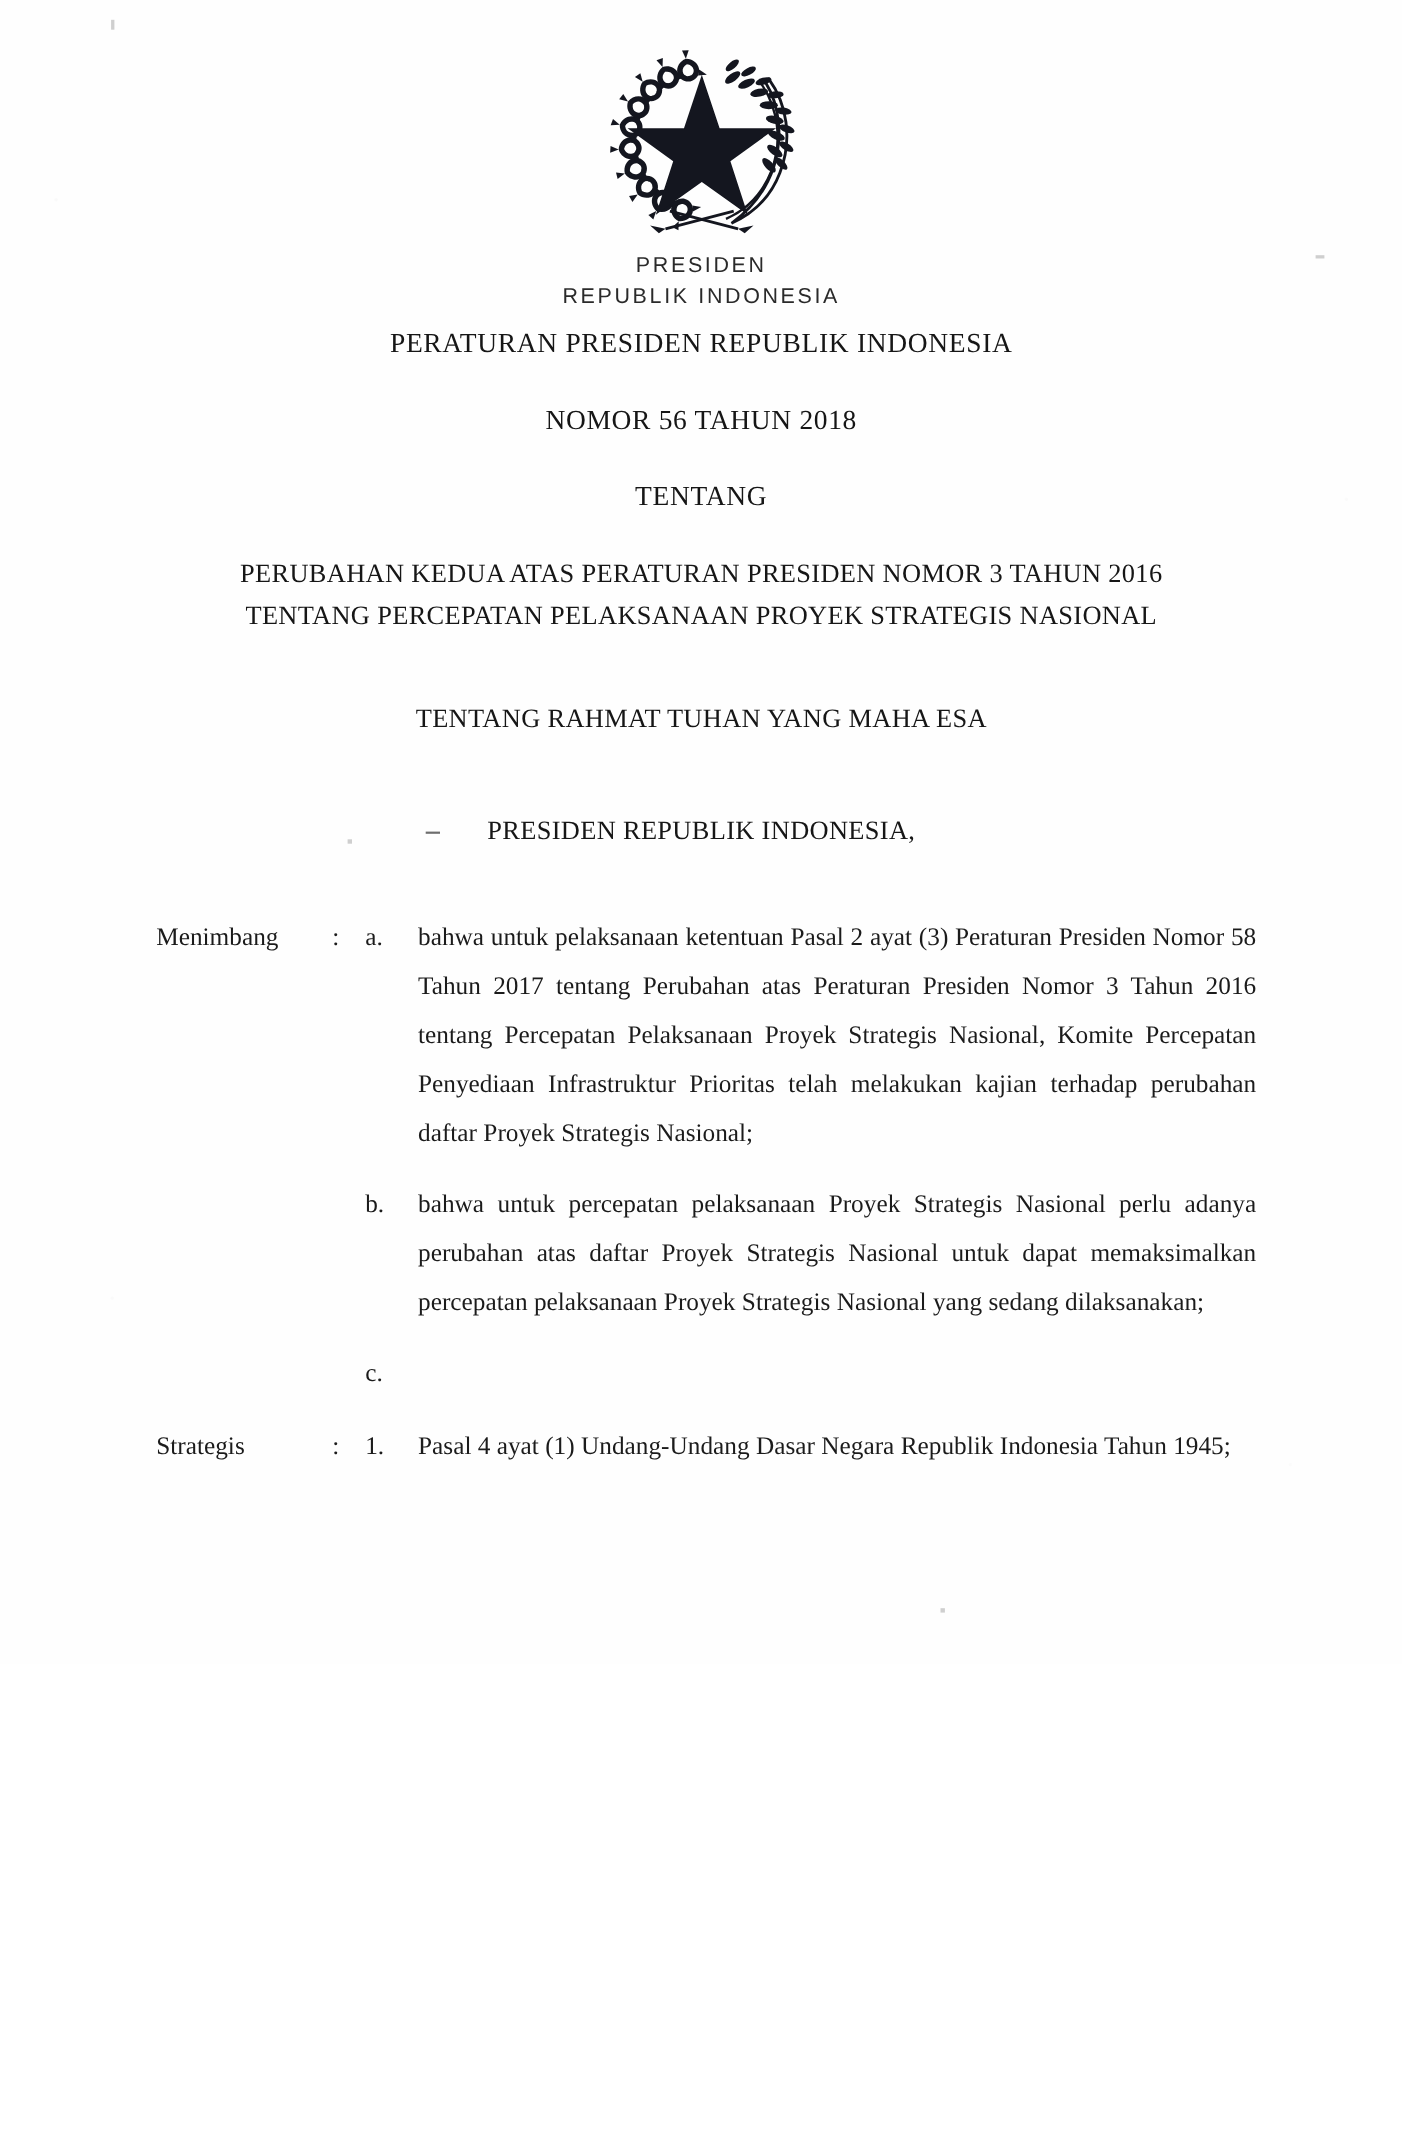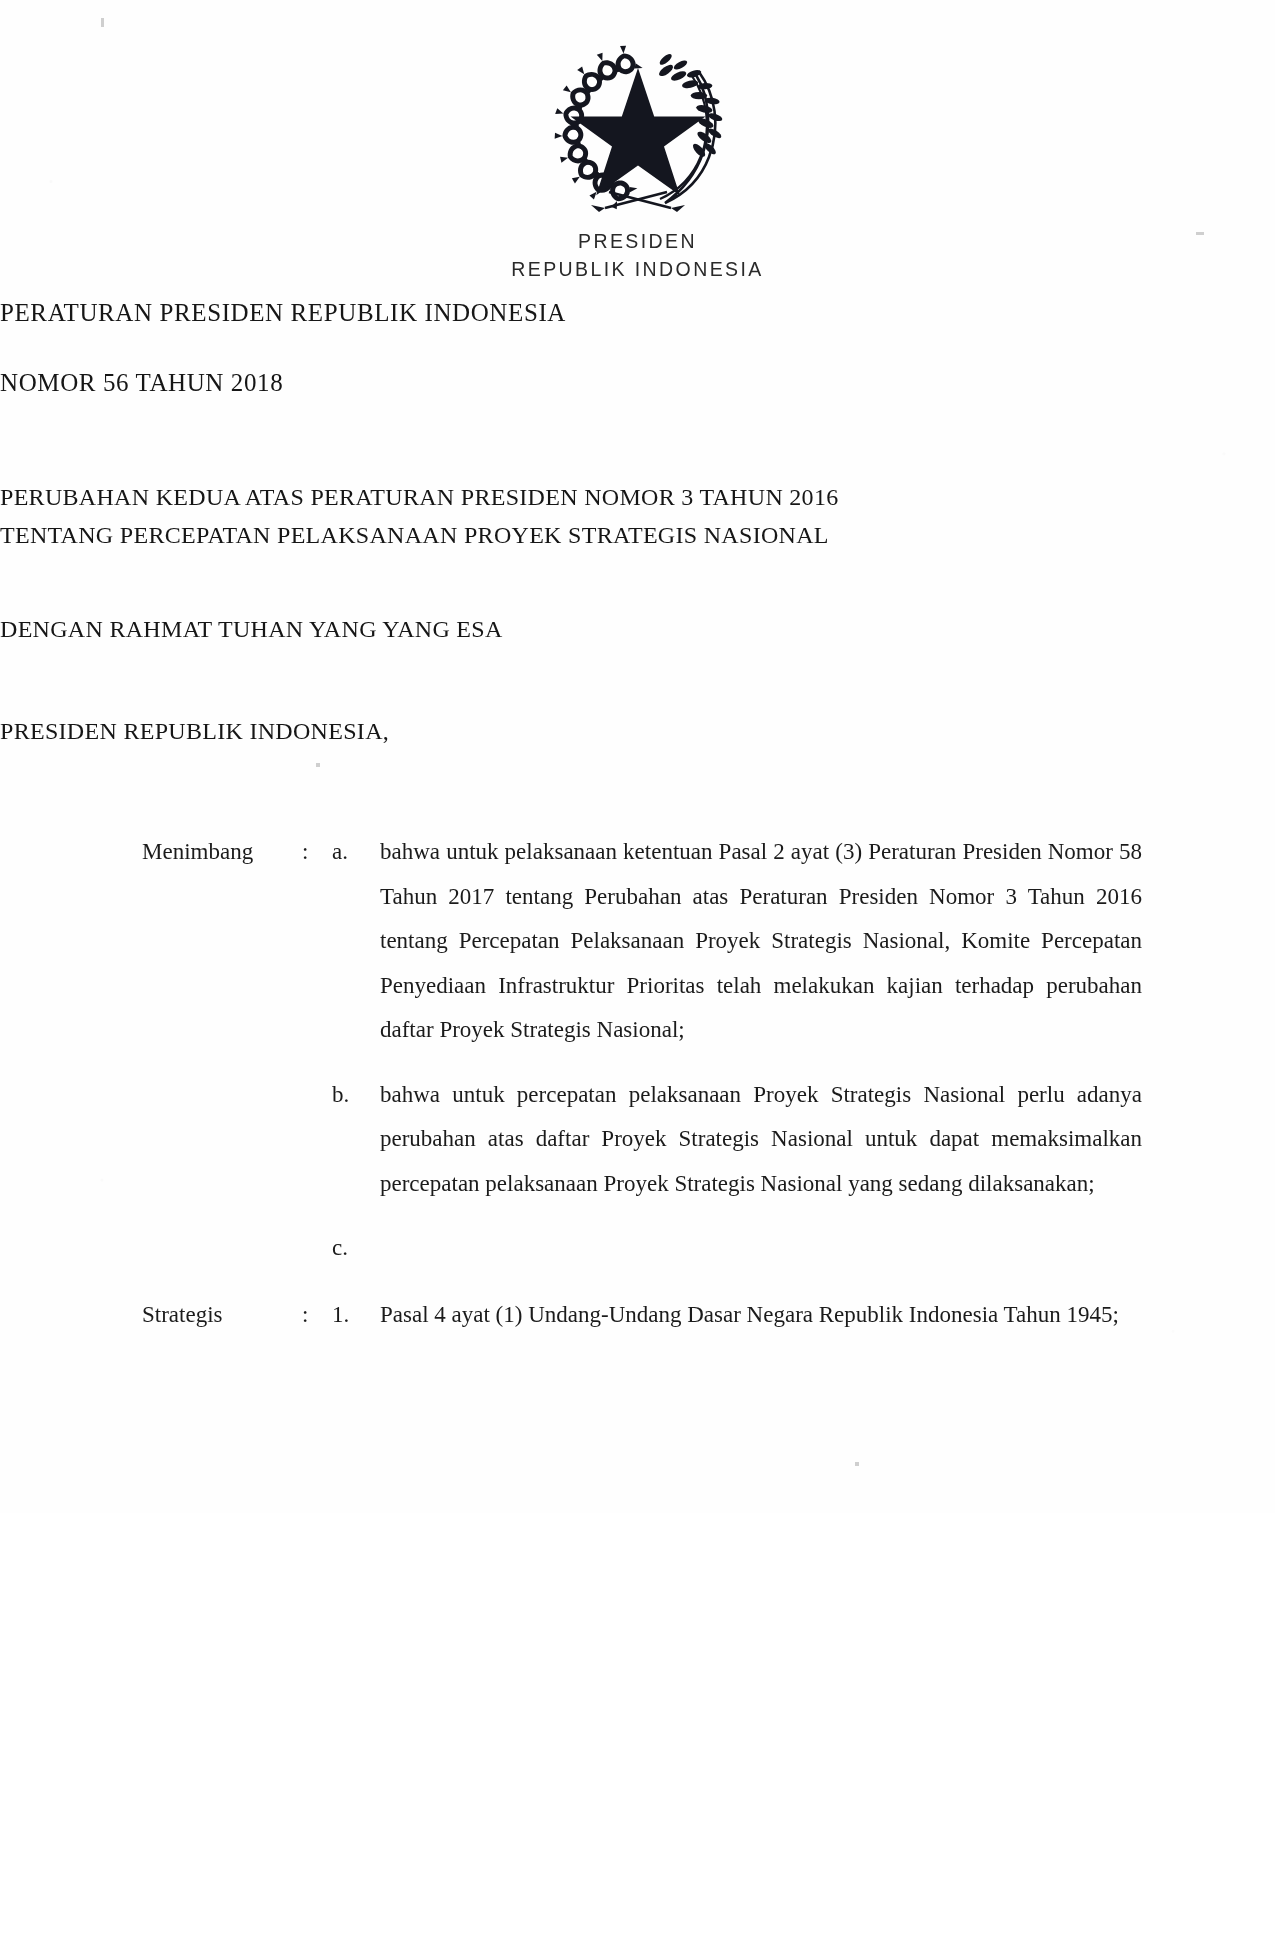--- a/index.html
+++ b/index.html
@@ -67,20 +67,21 @@
     color: #2a2a2a;
   }
   .institution .line2 { display: block; }
 
   
   .titleblock {
     position: absolute;
     left: 0;
     right: 0;
     top: 300px;
+    text-align: center;
   }
   .titleblock .t {
     font-size: 25px;
     letter-spacing: 0.6px;
     line-height: 1.0;
     color: #161616;
   }
   .gap-a { height: 45px; }
   .gap-b { height: 44px; }
   .gap-c { height: 46px; }
@@ -373,26 +374,27 @@
   <div class="institution">
     <span>PRESIDEN</span>
     <span class="line2">REPUBLIK INDONESIA</span>
   </div>
 
   <div class="titleblock">
     <div class="t">PERATURAN PRESIDEN REPUBLIK INDONESIA</div>
     <div class="gap-a"></div>
     <div class="t">NOMOR 56 TAHUN 2018</div>
     <div class="gap-b"></div>
+    <div class="t">TENTANG</div>
     <div class="gap-c"></div>
     <div class="t sub">PERUBAHAN KEDUA ATAS PERATURAN PRESIDEN NOMOR 3 TAHUN 2016</div>
     <div class="gap-d"></div>
     <div class="t sub">TENTANG PERCEPATAN PELAKSANAAN PROYEK STRATEGIS NASIONAL</div>
     <div class="gap-e"></div>
-    <div class="t sub">DENGAN RAHMAT TUHAN YANG YANG ESA</div>
+    <div class="t sub">TENTANG RAHMAT TUHAN YANG MAHA ESA</div>
     <div class="gap-f"></div>
     <div class="t sub">
       <span class="presiden-row">
         <span class="dash-artifact"></span>
         <span>PRESIDEN REPUBLIK INDONESIA,</span>
       </span>
     </div>
   </div>
 
   <div class="body">

